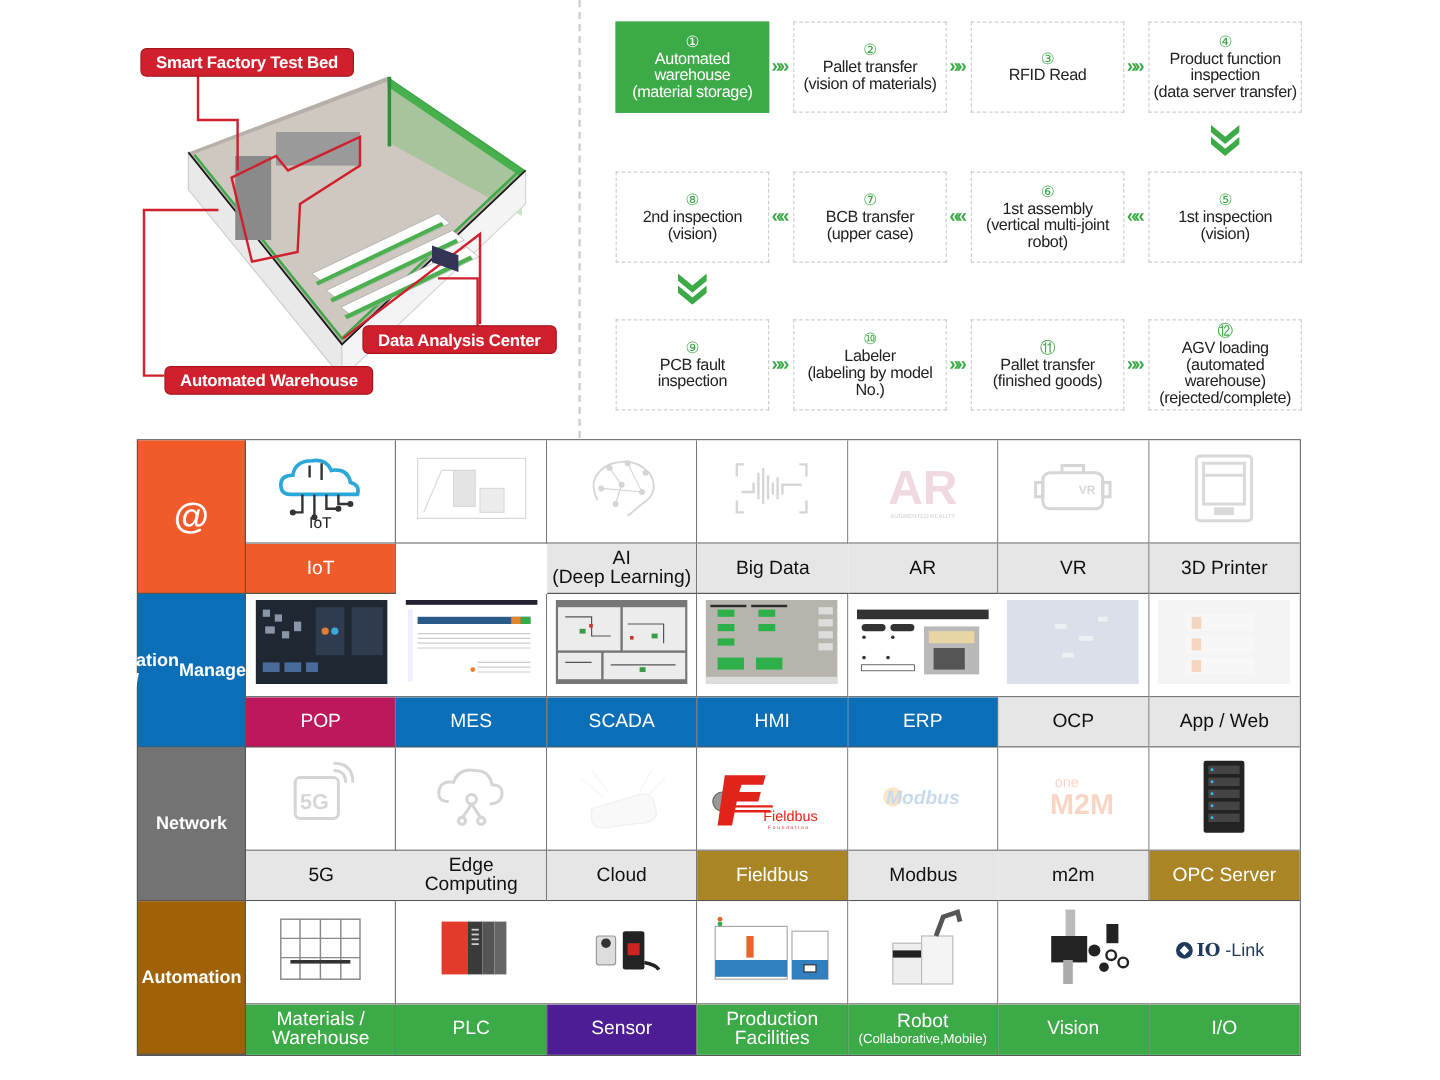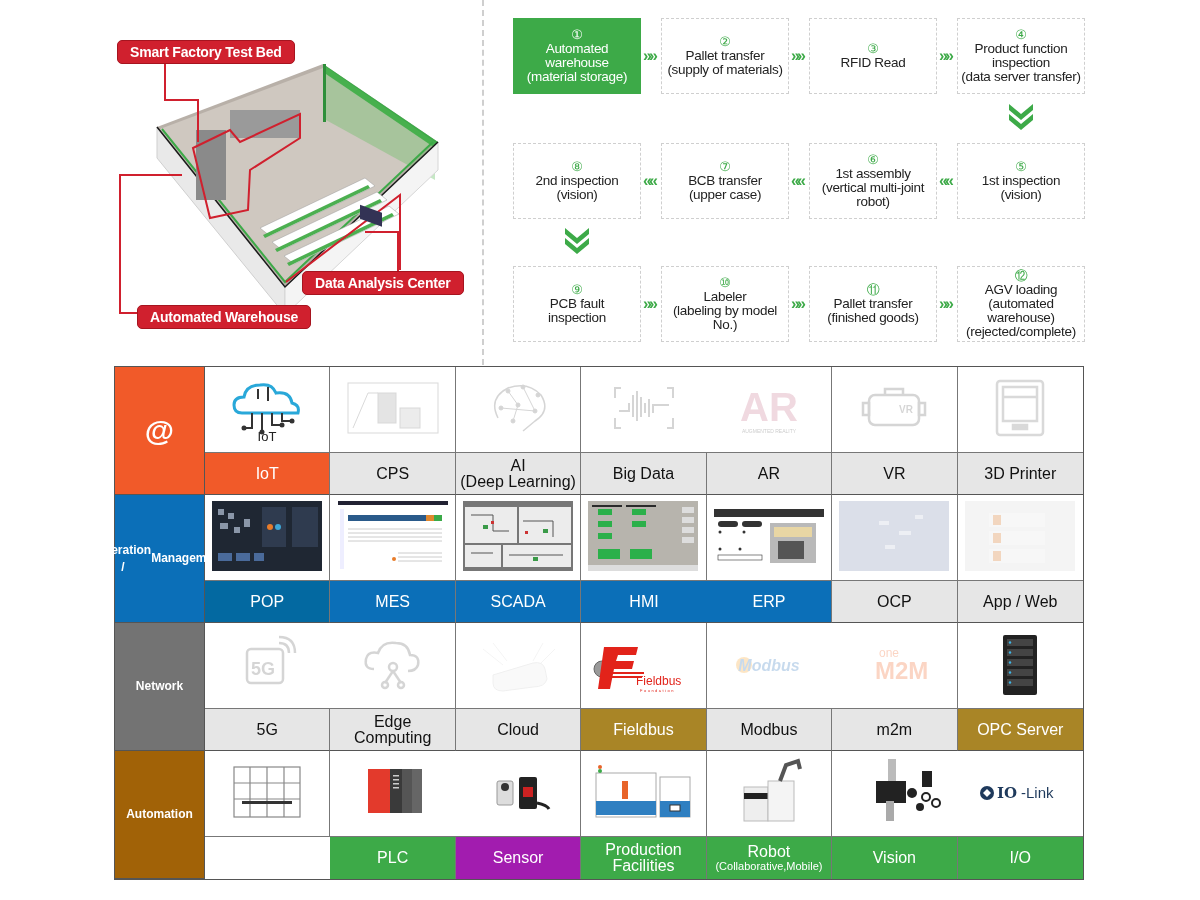--- a/index.html
+++ b/index.html
@@ -36,21 +36,21 @@
 
   
   .grid {
     position: absolute; left: 114px; top: 366px; width: 970px; height: 514px;
     border: 1.5px solid #555; display: grid;
     grid-template-columns: 90px repeat(7, 1fr);
     grid-template-rows: 86px 42px 86px 42px 86px 42px 86px 42px;
   }
   .cat {
     grid-row: span 2; display: flex; align-items: center; justify-content: center;
-    color: #fff; font-weight: bold; text-align: center; font-size: 12px; line-height: 17px;
+    color: #fff; font-weight: bold; text-align: center; font-size: 15px; line-height: 17px;
     border-right: 1.5px solid #555; border-bottom: 1.5px solid #555;
   }
   .cat.at { font-size: 30px; }
   .img {
     border-right: 1px solid #777; border-bottom: 1px solid #777; background: #fff;
     display: flex; align-items: center; justify-content: center; overflow: hidden; position: relative;
   }
   .lbl {
     border-right: 1px solid #777; border-bottom: 1.5px solid #555; background: #e6e6e6;
     display: flex; align-items: center; justify-content: center; text-align: center;
@@ -115,21 +115,21 @@
 <div class="flow" id="flow">
     <div class="step active" style="left: 513px; top: 18px;">
       <div class="num">①</div>
       <div>Automated</div>
       <div>warehouse</div>
       <div>(material storage)</div>
     </div>
     <div class="step" style="left: 661px; top: 18px;">
       <div class="num">②</div>
       <div>Pallet transfer</div>
-      <div>(supply of materials)</div>
+      <div>(vision of materials)</div>
     </div>
     <div class="step" style="left: 809px; top: 18px;">
       <div class="num">③</div>
       <div>RFID Read</div>
     </div>
     <div class="step" style="left: 957px; top: 18px;">
       <div class="num">④</div>
       <div>Product function</div>
       <div>inspection</div>
       <div>(data server transfer)</div>
@@ -227,23 +227,20 @@
     <div class="img" style="grid-area: 1 / 3;">
       <span><svg width="110" height="70" viewBox="0 0 110 70">
           <g class="faded" opacity="0.25" fill="none" stroke="#555">
             <rect x="10" y="10" width="90" height="50"></rect>
             <rect x="40" y="20" width="18" height="30" fill="#888"></rect>
             <rect x="62" y="35" width="20" height="20" fill="#aaa"></rect>
             <path d="M15,55 L30,20 L40,20"></path>
           </g>
         </svg></span>
     </div>
-    <div class="lbl" style="grid-area: 2 / 3;">
-      <div>CPS</div>
-    </div>
     <div class="img" style="grid-area: 1 / 4;">
       <span><svg width="110" height="70" viewBox="0 0 110 70">
           <g opacity="0.22" stroke="#444" fill="#444">
             <path d="M35,45 Q25,25 45,15 Q65,8 78,22 Q88,38 72,48 L60,58" fill="none" stroke-width="1.5"></path>
             <circle cx="45" cy="18" r="2"></circle>
             <circle cx="60" cy="14" r="2"></circle>
             <circle cx="75" cy="22" r="2"></circle>
             <circle cx="38" cy="35" r="2"></circle>
             <circle cx="55" cy="32" r="2"></circle>
             <circle cx="72" cy="38" r="2"></circle>
@@ -325,21 +322,21 @@
           </g>
           <rect x="50" y="6" width="24" height="40" fill="#2f3b4f"></rect>
           <rect x="80" y="6" width="26" height="40" fill="#2f3b4f"></rect>
           <circle cx="58" cy="26" r="3" fill="#e87c2a"></circle>
           <circle cx="66" cy="26" r="3" fill="#3fa7d6"></circle>
           <rect x="6" y="52" width="14" height="8" fill="#4a6a9a"></rect>
           <rect x="24" y="52" width="14" height="8" fill="#4a6a9a"></rect>
           <rect x="42" y="52" width="10" height="8" fill="#4a6a9a"></rect>
         </svg></span>
     </div>
-    <div class="lbl hl" style="grid-area: 4 / 2; background: #0369a1;">
+    <div class="lbl hl" style="grid-area: 4 / 2; background: #be185d;">
       <div>POP</div>
     </div>
     <div class="img" style="grid-area: 3 / 3;">
       <span><svg width="110" height="70" viewBox="0 0 110 70">
           <rect width="110" height="70" fill="#ffffff"></rect>
           <rect x="0" y="0" width="110" height="4" fill="#223"></rect>
           <rect x="10" y="14" width="94" height="6" fill="#2a5a8a"></rect>
           <rect x="88" y="14" width="8" height="6" fill="#e0872e"></rect>
           <rect x="96" y="14" width="8" height="6" fill="#3aaa48"></rect>
           <g stroke="#ccc">
@@ -580,20 +577,24 @@
             <rect x="22" y="10" width="66" height="50"></rect>
             <line x1="22" y1="26" x2="88" y2="26"></line>
             <line x1="22" y1="42" x2="88" y2="42"></line>
             <line x1="38" y1="10" x2="38" y2="60"></line>
             <line x1="55" y1="10" x2="55" y2="60"></line>
             <line x1="72" y1="10" x2="72" y2="60"></line>
           </g>
           <rect x="30" y="44" width="50" height="3" fill="#333"></rect>
         </svg></span>
     </div>
+    <div class="lbl hl" style="grid-area: 8 / 2; border-bottom: none; background: rgb(61, 170, 72);">
+      <div>Materials /</div>
+      <div>Warehouse</div>
+    </div>
     <div class="img" style="grid-area: 7 / 3;">
       <span><svg width="110" height="70" viewBox="0 0 110 70">
           <rect x="30" y="12" width="22" height="44" fill="#e33a2c"></rect>
           <rect x="52" y="12" width="12" height="44" fill="#3a3a3a"></rect>
           <rect x="64" y="12" width="10" height="44" fill="#555"></rect>
           <rect x="74" y="12" width="10" height="44" fill="#666"></rect>
           <g fill="#ccc">
             <rect x="55" y="18" width="6" height="1.5"></rect>
             <rect x="55" y="22" width="6" height="1.5"></rect>
             <rect x="55" y="26" width="6" height="1.5"></rect>
@@ -606,21 +607,21 @@
     </div>
     <div class="img" style="grid-area: 7 / 4;">
       <span><svg width="110" height="70" viewBox="0 0 110 70">
           <rect x="34" y="24" width="16" height="24" rx="2" fill="#ddd" stroke="#999"></rect>
           <circle cx="42" cy="30" r="4" fill="#333"></circle>
           <rect x="56" y="20" width="18" height="32" rx="2" fill="#222"></rect>
           <rect x="60" y="30" width="10" height="10" fill="#c22"></rect>
           <path d="M74,46 Q84,48 86,52" stroke="#222" stroke-width="3" fill="none"></path>
         </svg></span>
     </div>
-    <div class="lbl hl" style="grid-area: 8 / 4; border-bottom: none; background: #a21caf;">
+    <div class="lbl hl" style="grid-area: 8 / 4; border-bottom: none; background: #4c1d95;">
       <div>Sensor</div>
     </div>
     <div class="img" style="grid-area: 7 / 5;">
       <span><svg width="110" height="70" viewBox="0 0 110 70">
           <rect x="8" y="16" width="60" height="44" fill="none" stroke="#aaa"></rect>
           <rect x="8" y="44" width="60" height="14" fill="#2f7fc1"></rect>
           <rect x="72" y="20" width="30" height="40" fill="none" stroke="#aaa"></rect>
           <rect x="72" y="44" width="30" height="16" fill="#2f7fc1"></rect>
           <rect x="34" y="24" width="6" height="18" fill="#e8642a"></rect>
           <circle cx="12" cy="10" r="2" fill="#e8642a"></circle>

